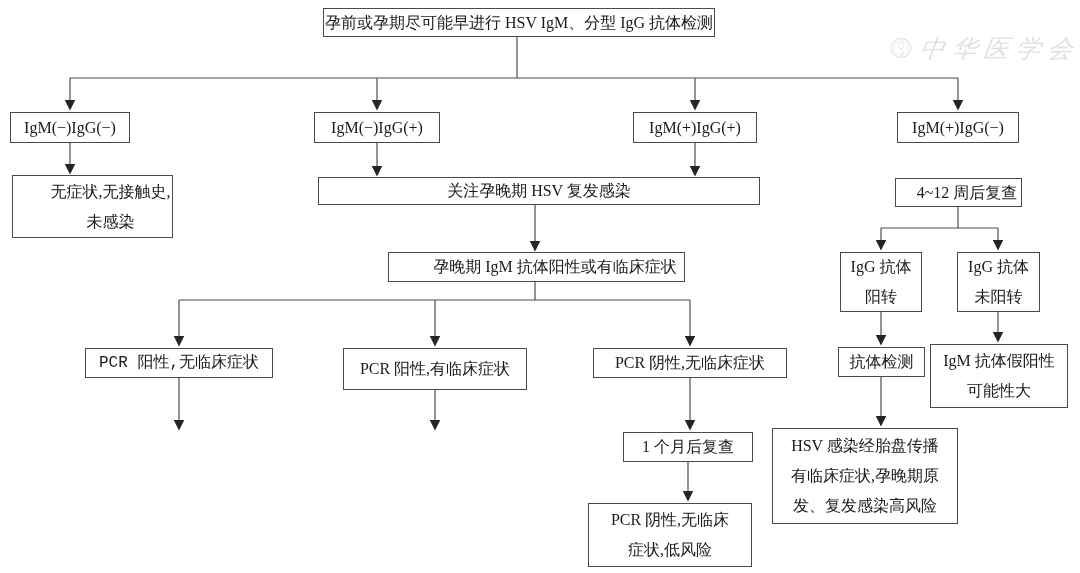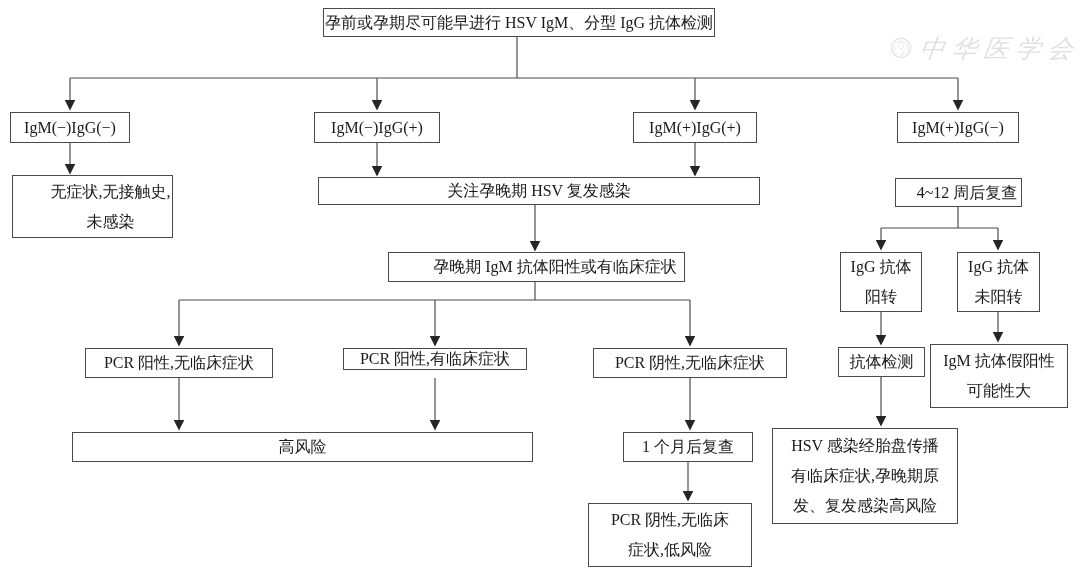--- a/index.html
+++ b/index.html
@@ -122,35 +122,32 @@
   </div>
 
   <div class="node" style="left:318px;top:177px;width:442px;height:28px;">
     <span class="ln">关注孕晚期 HSV 复发感染</span>
   </div>
 
   <div class="node" style="left:388px;top:252px;width:297px;height:30px;padding-left:37px;">
     <span class="ln">孕晚期 IgM 抗体阳性或有临床症状</span>
   </div>
 
-  <div class="node" style="left:85px;top:348px;width:188px;height:30px;">
+  <div class="node" style="left:85px;top:348px;width:188px;height:30px;font-family:Liberation Mono, monospace;">
     <span class="ln">PCR 阳性,无临床症状</span>
   </div>
 
-  <div class="node" style="left:343px;top:348px;width:184px;height:22px;">
+  <div class="node" style="left:343px;top:348px;width:184px;height:42px;">
     <span class="ln">PCR 阳性,有临床症状</span>
   </div>
 
   <div class="node" style="left:593px;top:348px;width:194px;height:30px;">
     <span class="ln">PCR 阴性,无临床症状</span>
   </div>
 
-  <div class="node" style="left:72px;top:432px;width:461px;height:30px;">
-    <span class="ln">高风险</span>
-  </div>
 
   <div class="node" style="left:623px;top:432px;width:130px;height:30px;">
     <span class="ln">1 个月后复查</span>
   </div>
 
   <div class="node" style="left:588px;top:503px;width:164px;height:64px;">
     <span class="ln">PCR 阴性,无临床</span>
     <span class="ln">症状,低风险</span>
   </div>
 

